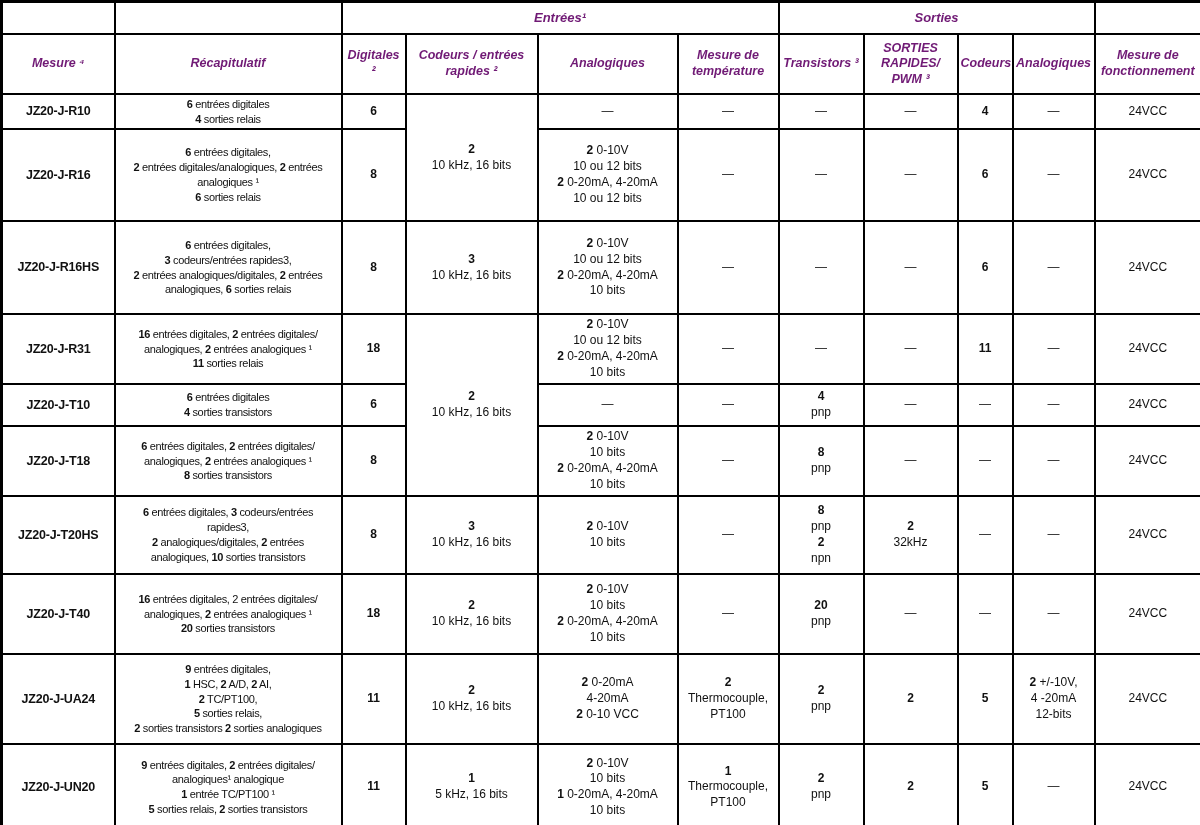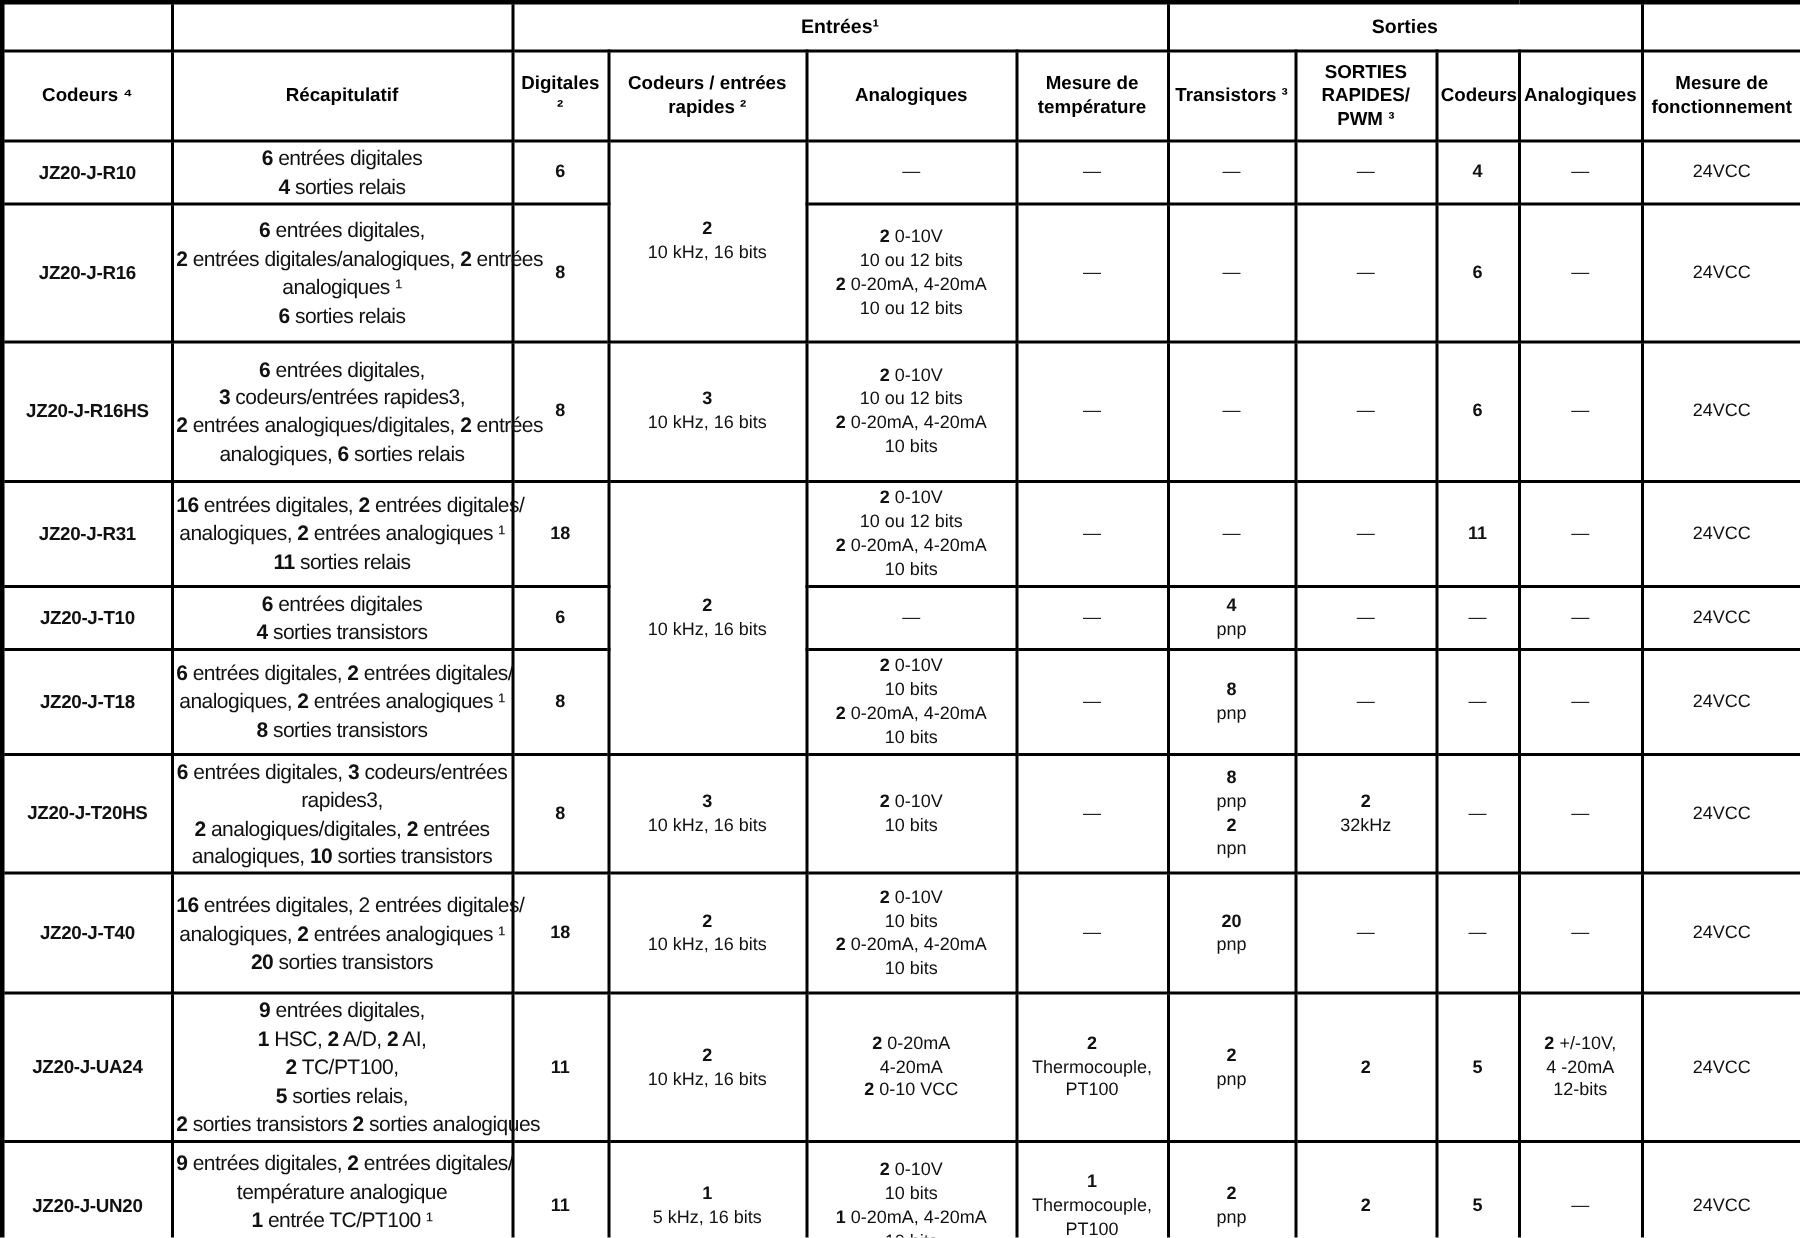--- a/index.html
+++ b/index.html
@@ -1,26 +1,26 @@
 <!DOCTYPE html>
 <html><head>
 <meta charset="utf-8">
 <style>
   html,body{margin:0;padding:0;background:#ffffff;}
   body{width:1200px;height:825px;overflow:hidden;font-family:"Liberation Sans",sans-serif;color:#111;}
   table{border-collapse:collapse;table-layout:fixed;width:1200px;height:825px;border:3px solid #000;background:#fff;}
   th,td{border:2px solid #000;text-align:center;vertical-align:middle;padding:1px 2px;}
-  thead th{font-weight:bold;white-space:pre-line;line-height:1.25;font-size:12.5px;color:#000000;}
+  thead th{font-weight:bold;white-space:pre-line;line-height:1.25;font-size:12.5px;color:#701a75;font-style:italic;}
   tr.group-row th{font-size:13px;height:28px;}
   tr.col-header-row th{height:56px;}
   td{font-size:12px;line-height:1.32;}
   td .line{white-space:nowrap;}
   td .line b{font-weight:bold;}
   td.cell-article{font-weight:bold;font-size:12.5px;letter-spacing:-0.2px;margin-top:11px;}
-  td.cell-recapitulatif{font-size:14px;letter-spacing:-0.35px;line-height:1.35;}
+  td.cell-recapitulatif{font-size:11px;letter-spacing:-0.35px;line-height:1.35;}
   td.cell-tension{font-size:12px;}
   .dash{color:#222;}
 </style>
 </head>
 <body>
 
 <table>
   <colgroup>
     <col style="width:113px">
       <col style="width:227px">
@@ -36,21 +36,21 @@
   </colgroup>
   <thead>
     <tr class="group-row">
       <th></th>
       <th></th>
       <th colspan="4">Entrées¹</th>
       <th colspan="4">Sorties</th>
       <th></th>
     </tr>
     <tr class="col-header-row">
-      <th>Codeurs ⁴</th>
+      <th>Mesure ⁴</th>
       <th>Récapitulatif</th>
       <th>Digitales ²</th>
       <th>Codeurs / entrées
 rapides ²</th>
       <th>Analogiques</th>
       <th>Mesure de
 température</th>
       <th>Transistors ³</th>
       <th>SORTIES
 RAPIDES/
@@ -404,21 +404,21 @@
           <div class="line"><span>12-bits</span></div>
         </td>
         <td class="cell-tension">
           <div class="line"><span>24VCC</span></div>
         </td>
       </tr>
       <tr style="height: 87px;">
         <td class="cell-article">JZ20-J-UN20</td>
         <td class="cell-recapitulatif">
           <div class="line"><b>9</b><span> entrées digitales, </span><b>2</b><span> entrées digitales/</span></div>
-          <div class="line"><span>température analogique</span></div>
+          <div class="line"><span>analogiques¹ analogique</span></div>
           <div class="line"><b>1</b><span> entrée TC/PT100 ¹</span></div>
           <div class="line"><b>5</b><span> sorties relais, </span><b>2</b><span> sorties transistors</span></div>
         </td>
         <td class="cell-digitales">
           <div class="line"><b>11</b></div>
         </td>
         <td class="cell-codeurs-rapides">
           <div class="line"><b>1</b></div>
           <div class="line"><span>5 kHz, 16 bits</span></div>
         </td>

